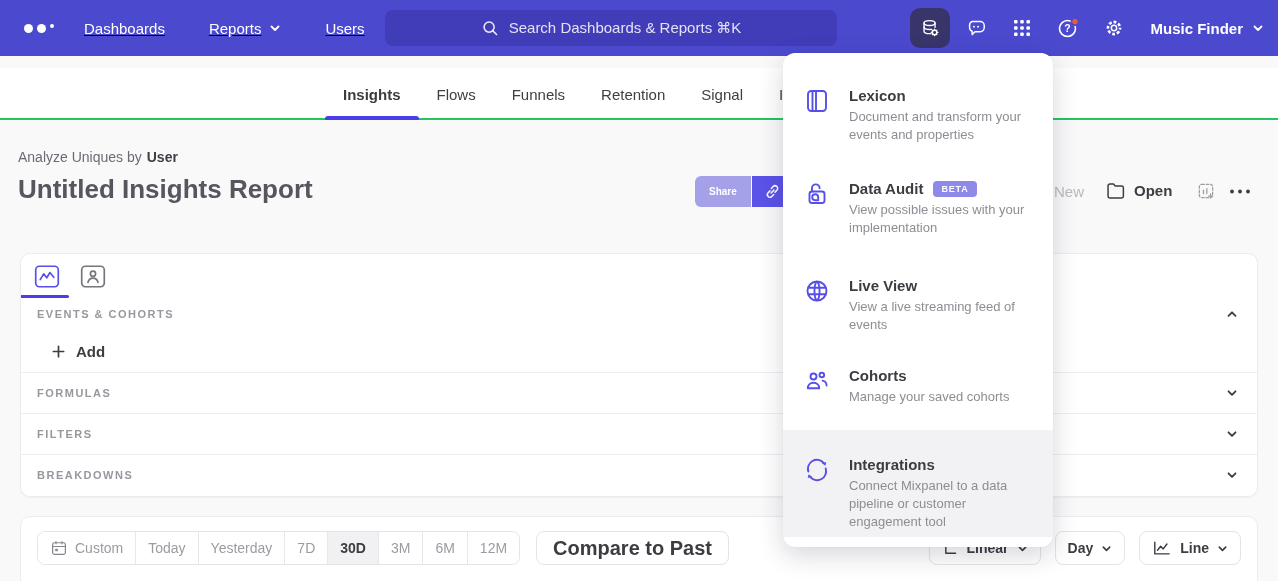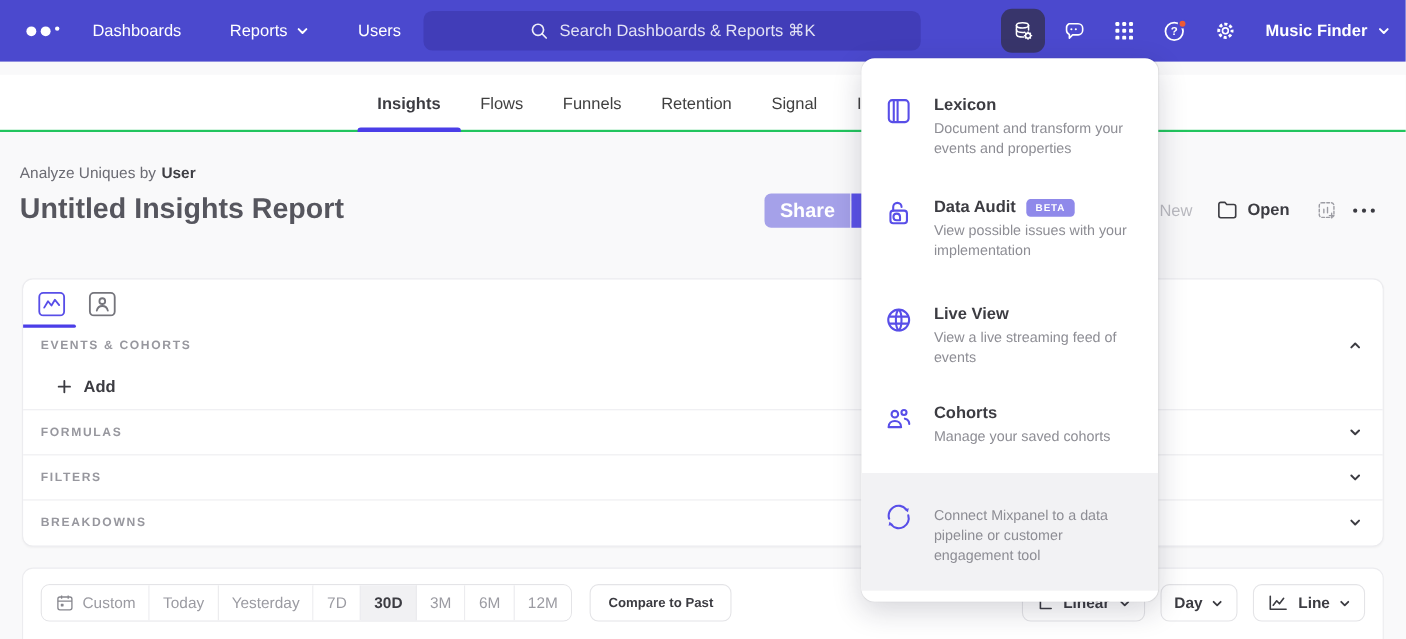--- a/index.html
+++ b/index.html
@@ -2,21 +2,21 @@
 <html style="--topbar: #4b49ce; --search_bg: #413db8; --accent: #4b3ee8; --purple_icon: #584ee8; --active_tile: #38356b; --beta_badge: #8f89ea; --alert_dot: #f05a33; --share_btn: #a5a1e9; --link_btn: #5b52e8; --menu_highlight: #f2f2f4;"><head>
 <meta charset="utf-8">
 <style>
   * { margin:0; padding:0; box-sizing:border-box; }
   html,body { width:1278px; height:581px; overflow:hidden; }
   body { font-family:"Liberation Sans","DejaVu Sans",sans-serif; background:#f9f9fa; }
   .screen { position:relative; width:1278px; height:581px; background:#f9f9fa; }
 
   
   .topbar { position:absolute; top:0; left:0; width:100%; height:56px;
-            background:var(--topbar,#4b49ce); display:flex; z-index:10; }
+            background:var(--topbar,#4b49ce); display:flex; z-index:10;text-decoration:underline; }
   .logo { display:flex; align-items:center; gap:4px; margin:0 30px 0 24px; cursor:pointer; }
   .logo i { display:block; border-radius:50%; background:#fff; }
   .logo i:nth-child(1){ width:9px; height:9px; }
   .logo i:nth-child(2){ width:9px; height:9px; }
   .logo i:nth-child(3){ width:4px; height:4px; margin-top:-4px; }
   .topnav { display:flex; align-items:center; gap:44px; }
   .topnav .navitem { display:flex; align-items:center; gap:8px; color:#fff; font-size:15px;
                      font-weight:500; cursor:pointer; }
   .search { position:absolute; left:385px; top:10px; width:452px; height:36px;
             background:var(--search_bg,#413db8); border-radius:8px; display:flex;
@@ -39,21 +39,21 @@
   .tab.active { color:#3c3c42; font-weight:600; }
   .tab.active::after { content:""; position:absolute; left:0; right:0; bottom:0; height:4px;
                        background:var(--accent,#4b3ee8); border-radius:3px 3px 0 0; }
 
   
   .breadcrumb { position:absolute; left:18px; top:149px; font-size:14px; color:#6b6b73;text-align:right; }
   .breadcrumb b { color:#3e3e44; font-weight:600; margin-left:5px; }
   .page-title { position:absolute; left:18px; top:174px; font-size:26px; font-weight:600; color:#56565e; }
   .share-group { position:absolute; left:695px; top:176px; height:31px; display:flex; }
   .share-btn { background:var(--share_btn,#a5a1e9); color:#fff; border:none; border-radius:6px 0 0 6px;
-               font-size:18px; font-weight:600; padding:0 14px; cursor:pointer; font-family:inherit; }
+               font-size:10px; font-weight:600; padding:0 14px; cursor:pointer; font-family:inherit; }
   .link-btn { background:var(--link_btn,#5b52e8); border:none; border-radius:0 6px 6px 0; width:41px;
               margin-left:1px; display:flex; align-items:center; justify-content:center; cursor:pointer; }
   .new-label { position:absolute; left:1054px; top:183px; font-size:15px; color:#b9b9bf; cursor:pointer; }
   .open-group { position:absolute; left:1105px; top:180px; display:flex; align-items:center; gap:8px;
                 cursor:pointer; font-size:15px; font-weight:600; color:#3c3c42; }
   .board-add { position:absolute; left:1196px; top:181px; cursor:pointer; background:none; border:none; }
   .dots-btn  { position:absolute; left:1228px; top:184px; cursor:pointer; background:none; border:none; }
 
   
   .qcard { position:absolute; left:20px; top:253px; width:1238px; height:244px; background:#fff;
@@ -75,21 +75,21 @@
   .fcard { position:absolute; left:20px; top:516px; width:1238px; height:70px; background:#fff;
            border:1px solid #ececef; border-radius:10px 10px 0 0; }
   .frow { display:flex; align-items:center; padding:14px 16px 0 16px; }
   .seg-control { display:flex; height:34px; border:1px solid #e4e4e7; border-radius:8px;
                  overflow:hidden; background:#fff; }
   .seg { display:flex; align-items:center; gap:7px; padding:0 12px; font-size:14px; color:#9b9ba2;
          border-right:1px solid #e8e8eb; cursor:pointer; background:#fff; white-space:nowrap; }
   .seg:last-child { border-right:none; }
   .seg.active { color:#3c3c42; font-weight:700; background:#f1f1f3; }
   .compare-btn { margin-left:16px; height:34px; border:1px solid #e4e4e7; border-radius:8px;
-                 padding:0 16px; font-size:12px; font-weight:600; color:#3c3c42; background:#fff;
+                 padding:0 16px; font-size:20px; font-weight:600; color:#3c3c42; background:#fff;
                  cursor:pointer; font-family:inherit; }
   .ctl-btn { height:34px; border:1px solid #e4e4e7; border-radius:8px; padding:0 12px; display:flex;
              align-items:center; gap:8px; font-size:14px; font-weight:600; color:#3c3c42;
              background:#fff; cursor:pointer; font-family:inherit; white-space:nowrap; }
   .ctl-btn.first { margin-left:auto; }
   .ctl-btn + .ctl-btn { margin-left:14px; }
 
   
   .menu-panel { position:absolute; left:783px; top:53px; width:270px; height:494px; background:#fff;
                 border-radius:12px; box-shadow:0 8px 26px rgba(30,30,55,.18), 0 0 1px rgba(0,0,0,.1);
@@ -415,18 +415,21 @@
     <div class="menu-item h5 hover">
       <span class="mi-icon">
         <svg width="28" height="28" viewBox="0 0 28 28" fill="none" stroke-width="1.9" stroke-linecap="round">
           <path d="M5.3 15.5 A9 9 0 0 1 20.6 6.8"></path>
           <path d="M22.7 12.5 A9 9 0 0 1 7.4 21.2"></path>
           <path class="fillp" d="M22.4 9.7 l-3.5 -2.5 4.3 -1.1 Z"></path>
           <path class="fillp" d="M5.6 18.3 l3.5 2.5 -4.3 1.1 Z"></path>
         </svg>
       </span>
       <div class="mi-body">
+        <div class="mi-title-row">
+            <span class="mi-title">Integrations</span>
+          </div>
         <div class="mi-desc">Connect Mixpanel to a data pipeline or customer engagement tool</div>
       </div>
     </div>
 
   </aside>
 </div>
 
 </body></html>

